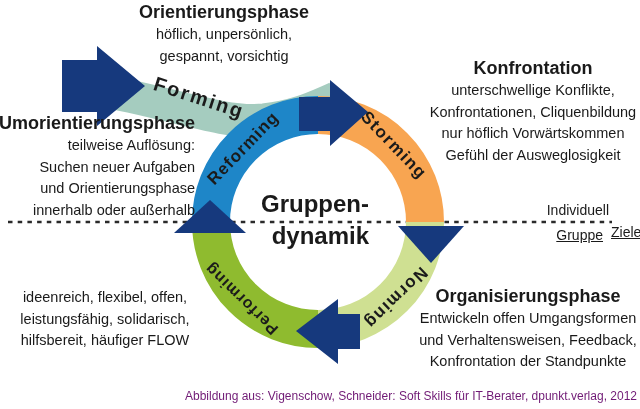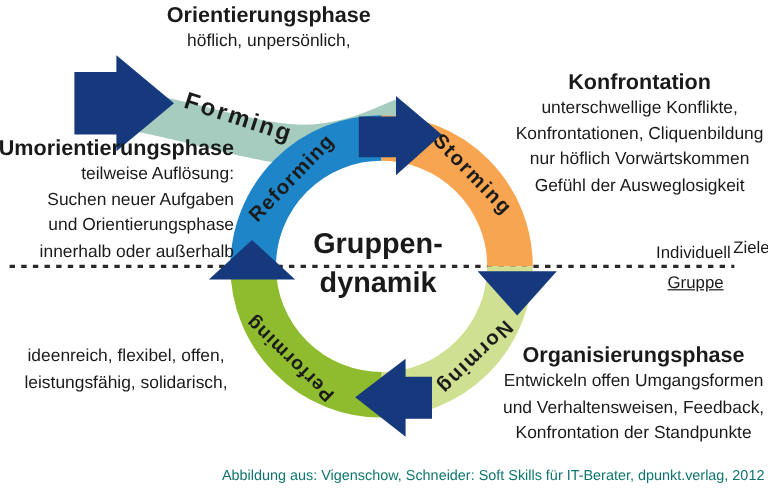--- a/index.html
+++ b/index.html
@@ -3,26 +3,26 @@
 <meta charset="utf-8">
 <style>
   html,body{margin:0;padding:0;}
   body{width:640px;height:409px;background:#ffffff;font-family:"Liberation Sans",sans-serif;}
   #stage{position:relative;width:640px;height:409px;overflow:hidden;background:#fff;color:#1a1a1a;}
   #diagram-svg{position:absolute;left:0;top:0;}
   .phase{position:absolute;text-align:center;transform:translateX(-50%);}
   .phase-title{font-weight:bold;font-size:18px;line-height:23px;white-space:nowrap;}
   .phase-line{font-size:14.5px;line-height:21.5px;white-space:nowrap;}
   .center-title{position:absolute;left:315px;top:188px;transform:translateX(-50%);
-    text-align:center;font-weight:bold;font-size:24px;line-height:32px;white-space:nowrap;}
+    text-align:right;font-weight:bold;font-size:24px;line-height:32px;white-space:nowrap;}
   .axis-label{position:absolute;font-size:14px;white-space:nowrap;}
   #axis-individuell{right:31px;top:202px;}
-  #axis-ziele{left:611px;top:198px;}
+  #axis-ziele{left:611px;top:224px;text-decoration:underline;}
   #axis-gruppe{right:37px;top:227px;text-decoration:underline;}
-  #caption{position:absolute;right:3px;top:389px;font-size:12px;white-space:nowrap;color:#0f766e;}
+  #caption{position:absolute;right:3px;top:389px;font-size:12px;white-space:nowrap;color:#701a75;}
   .ring-label{font-weight:bold;fill:#1b1b1b;}
 </style>
 </head>
 <body>
 
 <div id="stage">
 
   <svg id="diagram-svg" width="640" height="409" viewBox="0 0 640 409">
 
     <line x1="8" y1="222" x2="612" y2="222" fill="none" stroke-width="2.6" stroke-dasharray="4.5 5.2" stroke="#2a2a2a"></line>
@@ -43,20 +43,21 @@
     <text class="ring-label" transform="translate(197,104) rotate(18)" text-anchor="middle" font-size="20" letter-spacing="2">Forming</text>
     <text class="ring-label" transform="translate(247,152) rotate(-46)" text-anchor="middle" font-size="17" letter-spacing="1">Reforming</text>
     <text class="ring-label" transform="translate(390,149) rotate(46)" text-anchor="middle" font-size="17" letter-spacing="1.5">Storming</text>
     <text class="ring-label" transform="translate(392,294) rotate(136)" text-anchor="middle" font-size="17" letter-spacing="1.5">Norming</text>
     <text class="ring-label" transform="translate(245,295) rotate(-136)" text-anchor="middle" font-size="16" letter-spacing="1">Performing</text>
   </svg>
 
   <div class="phase" style="left:224px;top:1px;">
     <div class="phase-title">Orientierungsphase</div>
     <div class="phase-line">höflich, unpersönlich,</div>
+    <div class="phase-line">gespannt, vorsichtig</div>
   </div>
 
   <div class="phase" style="left:533px;top:57px;">
     <div class="phase-title">Konfrontation</div>
     <div class="phase-line">unterschwellige Konflikte,</div>
     <div class="phase-line">Konfrontationen, Cliquenbildung</div>
     <div class="phase-line">nur höflich Vorwärtskommen</div>
     <div class="phase-line">Gefühl der Ausweglosigkeit</div>
   </div>
 
@@ -64,20 +65,21 @@
     <div class="phase-title">Umorientierungsphase</div>
     <div class="phase-line">teilweise Auflösung:</div>
     <div class="phase-line">Suchen neuer Aufgaben</div>
     <div class="phase-line">und Orientierungsphase</div>
     <div class="phase-line">innerhalb oder außerhalb</div>
   </div>
 
   <div class="phase" style="left:105px;top:287px;">
     <div class="phase-line">ideenreich, flexibel, offen,</div>
     <div class="phase-line">leistungsfähig, solidarisch,</div>
+    <div class="phase-line">hilfsbereit, häufiger FLOW</div>
   </div>
 
   <div class="phase" style="left:528px;top:285px;">
     <div class="phase-title">Organisierungsphase</div>
     <div class="phase-line">Entwickeln offen Umgangsformen</div>
     <div class="phase-line">und Verhaltensweisen, Feedback,</div>
     <div class="phase-line">Konfrontation der Standpunkte</div>
   </div>
 
   <div class="center-title">

